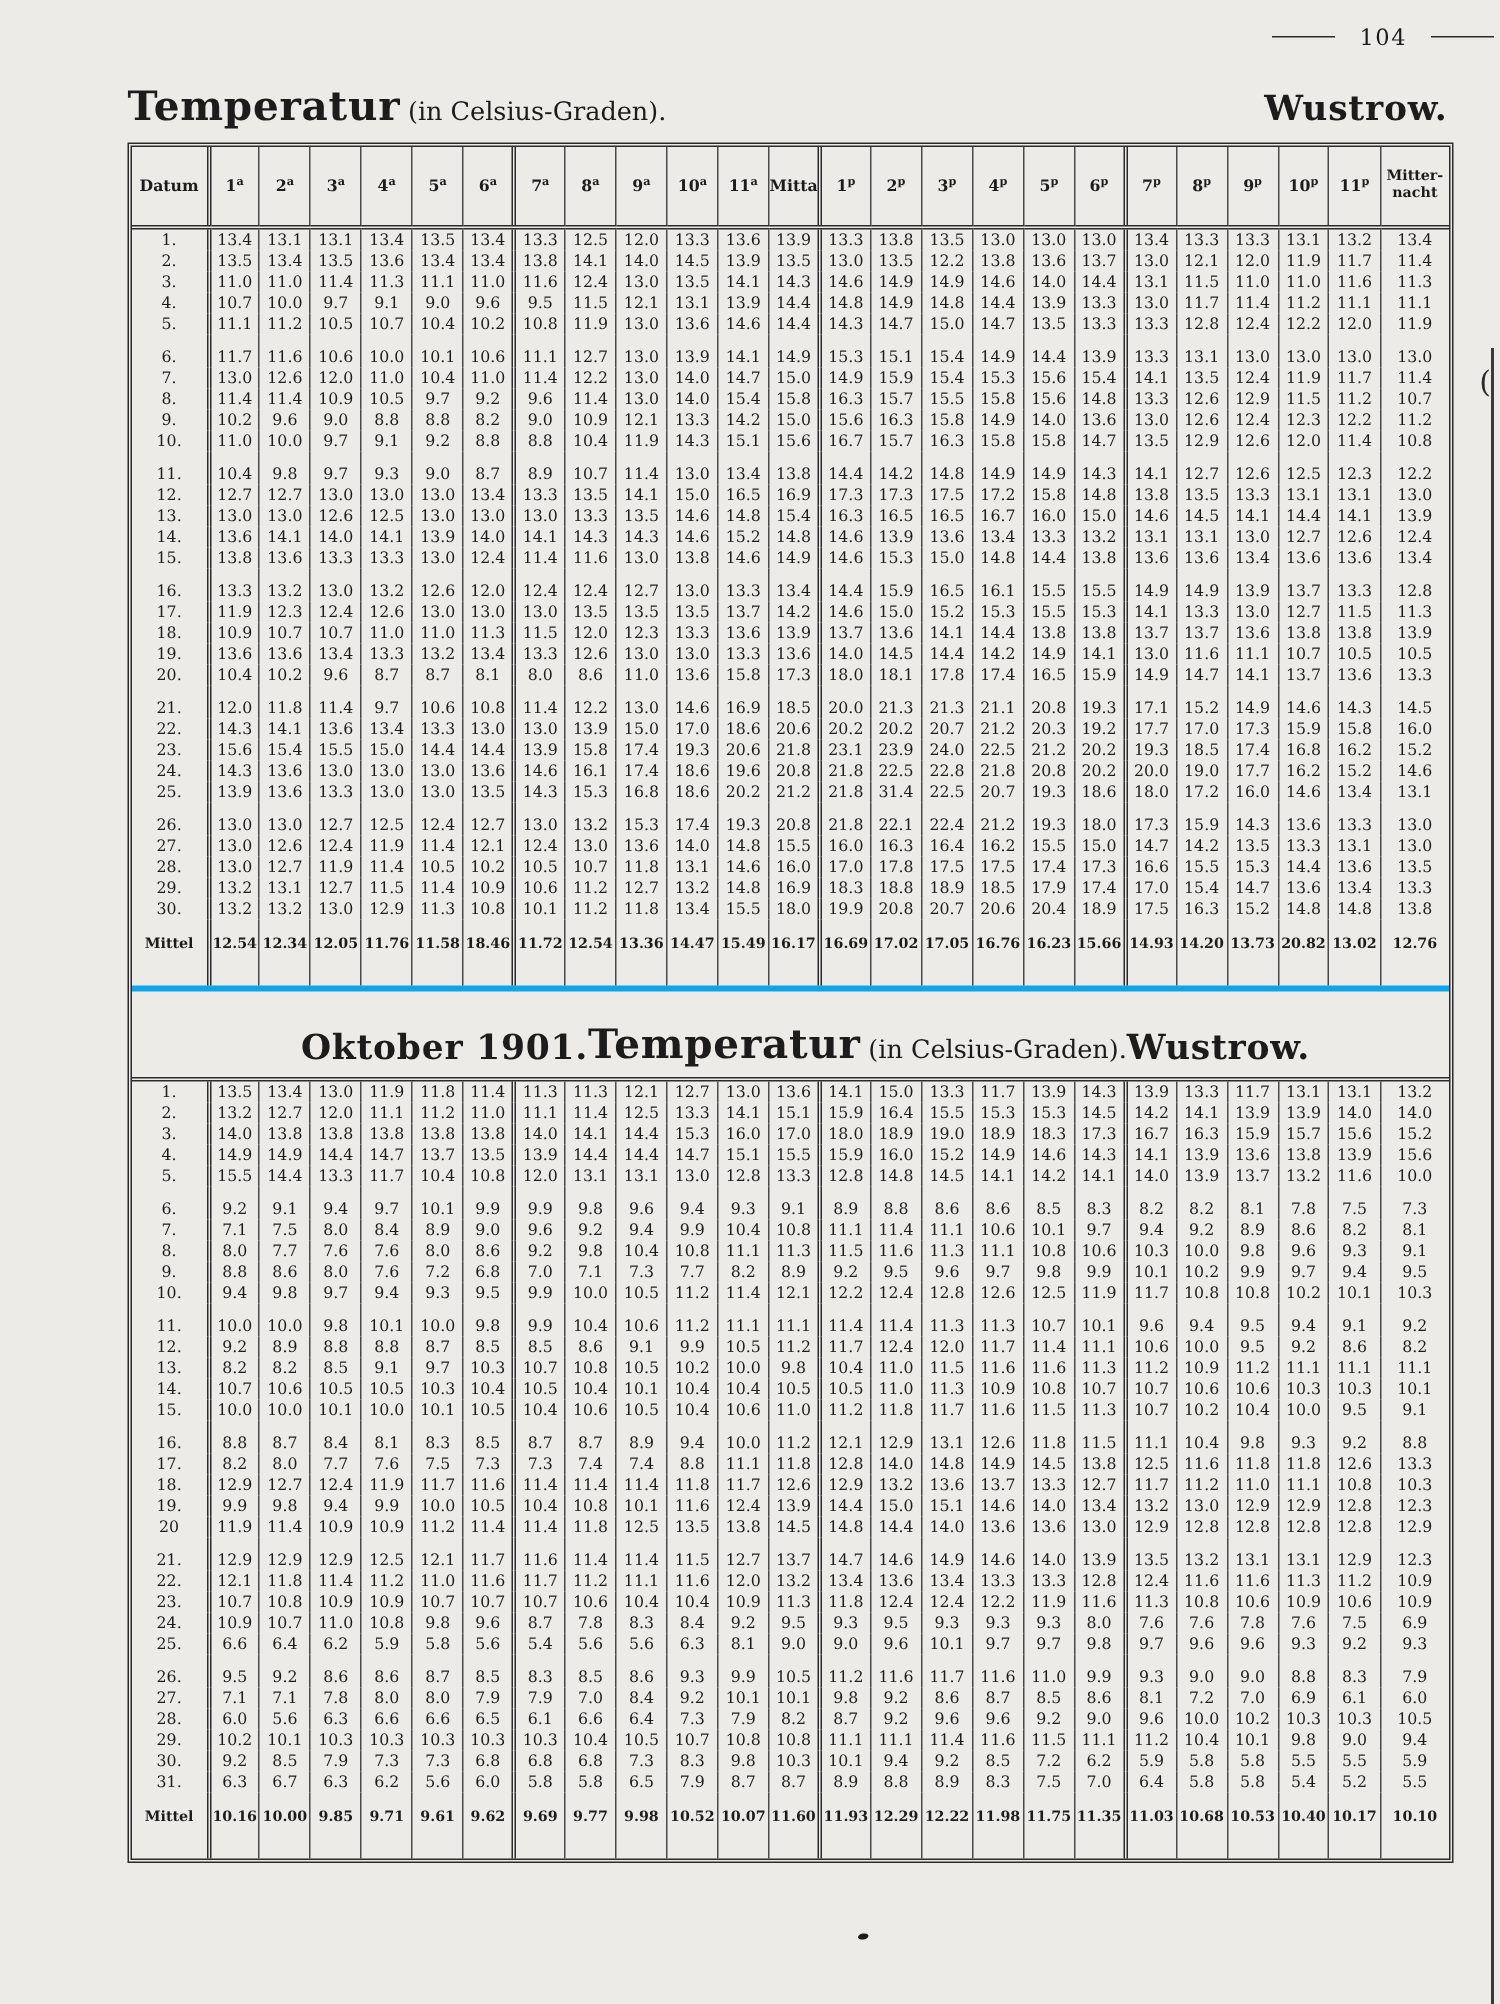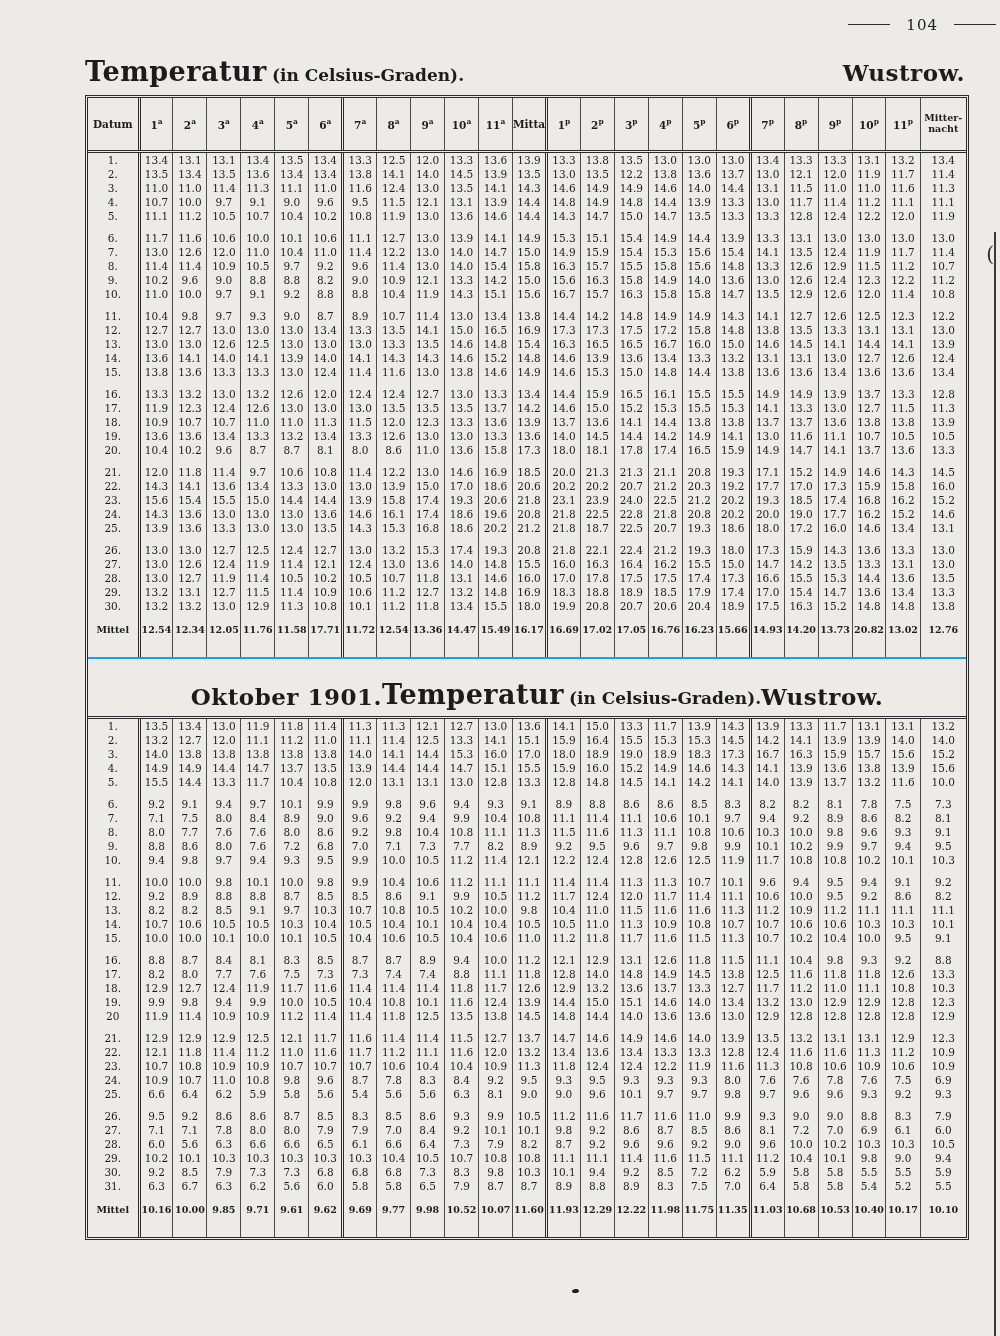--- a/index.html
+++ b/index.html
@@ -18,29 +18,29 @@
   .pn-dash { display:inline-block; width:42px; height:1px; background:#2a2a2a; vertical-align:middle; margin:0 16px 3px 16px; }
   .title-row {
     position:absolute; left:85px; width:884px;
     display:flex; justify-content:space-between; align-items:baseline;
     padding:0; box-sizing:border-box;
   }
   .sept-title { top:56px; }
   .month-title { font-weight:bold; font-size:23px; padding-left:24px; letter-spacing:0.5px; }
   .subject-title { white-space:nowrap; }
   .subject-main { font-weight:bold; font-size:27px; letter-spacing:0.5px; }
-  .subject-sub { font-weight:bold; font-size:17px; }
+  .subject-sub { font-weight:normal; font-size:17px; }
   .station-title { font-weight:bold; font-size:23px; padding-right:4px; letter-spacing:0.5px; }
   .frame {
     position:absolute; left:85px; top:95px; width:884px;
     border:3px double #2b2b2b;
     box-sizing:border-box;
     background:transparent;
   }
-  .table-host.sept { border-bottom:2px solid #0ea5e9; }
+  .table-host.sept { border-bottom:4px solid #0ea5e9; }
   .title-band {
     height:60px;
     display:flex; justify-content:center; align-items:flex-end;
     padding-bottom:6px; box-sizing:border-box;
     border-bottom:3px double #2b2b2b;
   }
   table { border-collapse:collapse; table-layout:fixed; width:100%; }
   col.c-datum { width:51px; }
   col.c-mid { width:46px; }
   th, td {
@@ -793,21 +793,21 @@
             <td>13.0</td>
             <td>13.0</td>
             <td>13.5</td>
             <td class="grp">14.3</td>
             <td>15.3</td>
             <td>16.8</td>
             <td>18.6</td>
             <td>20.2</td>
             <td>21.2</td>
             <td class="grp">21.8</td>
-            <td>18.7</td>
+            <td>31.4</td>
             <td>22.5</td>
             <td>20.7</td>
             <td>19.3</td>
             <td>18.6</td>
             <td class="grp">18.0</td>
             <td>17.2</td>
             <td>16.0</td>
             <td>14.6</td>
             <td>13.4</td>
             <td>13.1</td>
@@ -947,21 +947,21 @@
             <td>14.8</td>
             <td>13.8</td>
           </tr>
           <tr class="mean-row">
             <td class="datum">Mittel</td>
             <td class="grp">12.54</td>
             <td>12.34</td>
             <td>12.05</td>
             <td>11.76</td>
             <td>11.58</td>
-            <td>17.71</td>
+            <td>18.46</td>
             <td class="grp">11.72</td>
             <td>12.54</td>
             <td>13.36</td>
             <td>14.47</td>
             <td>15.49</td>
             <td>16.17</td>
             <td class="grp">16.69</td>
             <td>17.02</td>
             <td>17.05</td>
             <td>16.76</td>

